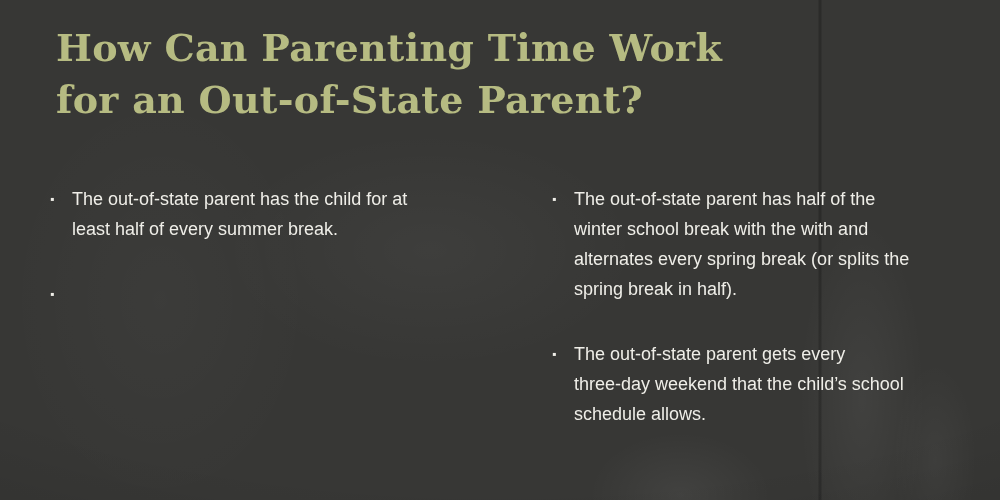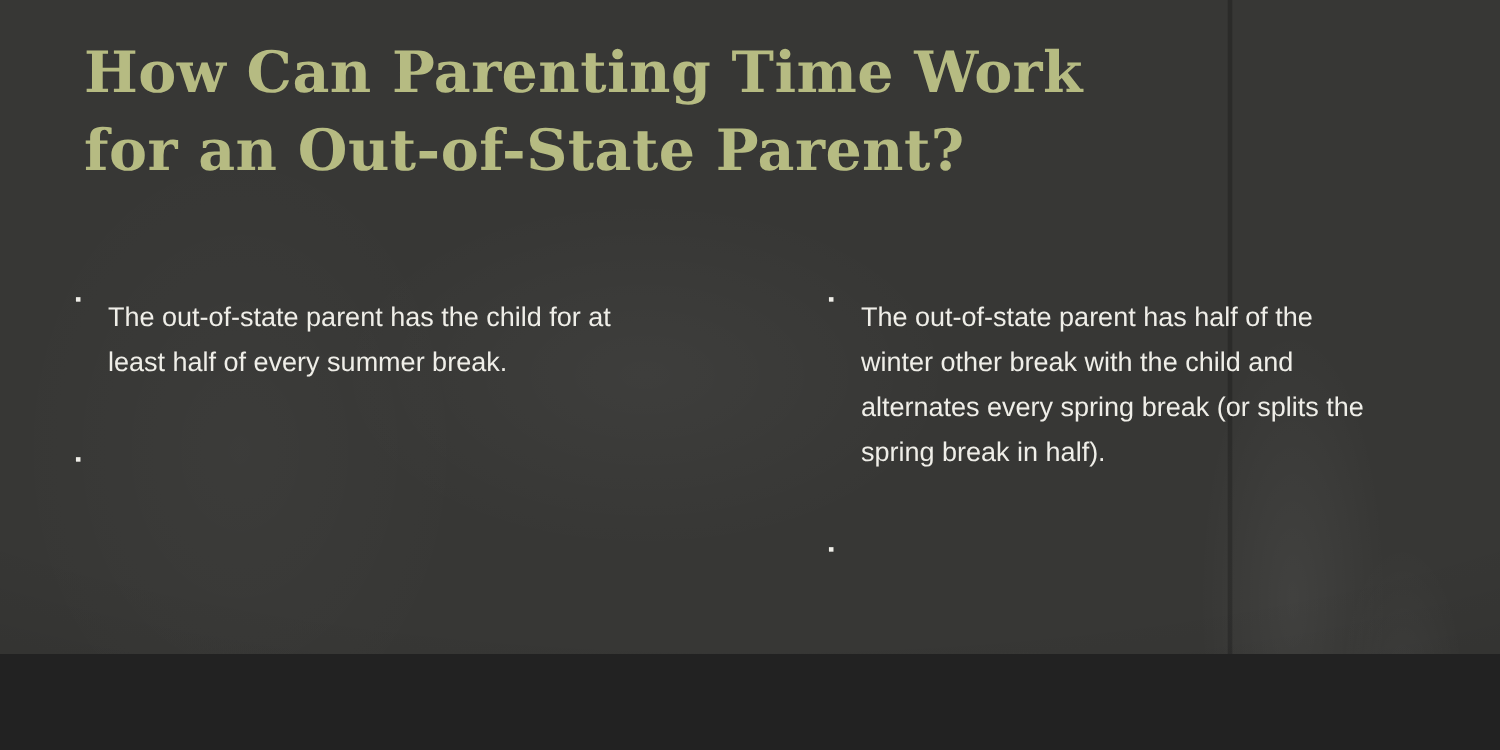--- a/index.html
+++ b/index.html
@@ -3,21 +3,21 @@
 <meta charset="utf-8">
 <style>
   html, body {
     margin: 0;
     padding: 0;
     background: #222;
   }
   .slide {
     position: relative;
     width: 1000px;
-    height: 436px;
+    height: 500px;
     overflow: hidden;
     font-family: "Liberation Sans", sans-serif;
     background: #373735;
   }
   
   .bg-photo {
     position: absolute;
     inset: 0;
     background:
       radial-gradient(300px 170px at 430px 250px, rgba(255,255,255,0.035), transparent 70%),
@@ -54,21 +54,20 @@
     line-height: 30px;
   }
   .bullet-marker {
     flex: none;
     width: 22px;
     font-size: 12px;
     line-height: 30px;
   }
   .bullet-text {
     white-space: pre-line;
-    margin-top: 12px;
   }
 </style>
 </head>
 <body>
 
 <div class="slide" style="background: rgb(55, 55, 53);">
   <div class="bg-photo"></div>
 
   <h1 class="title" style="color: rgb(182, 187, 130);">How Can Parenting Time Work
 for an Out-of-State Parent?</h1>
@@ -81,21 +80,24 @@
     </div>
     <div class="bullet-item">
       <span class="bullet-marker">▪</span>
     </div>
   </div>
 
   <div class="col col-right" style="color: rgb(239, 238, 232);">
     <div class="bullet-item">
       <span class="bullet-marker">▪</span>
       <span class="bullet-text">The out-of-state parent has half of the
-winter other break with the child and
+winter school break with the with and
 alternates every spring break (or splits the
 spring break in half).</span>
     </div>
     <div class="bullet-item">
       <span class="bullet-marker">▪</span>
+      <span class="bullet-text">The out-of-state parent gets every
+three-day weekend that the child’s school
+schedule allows.</span>
     </div>
   </div>
 </div>
 
 </body></html>

